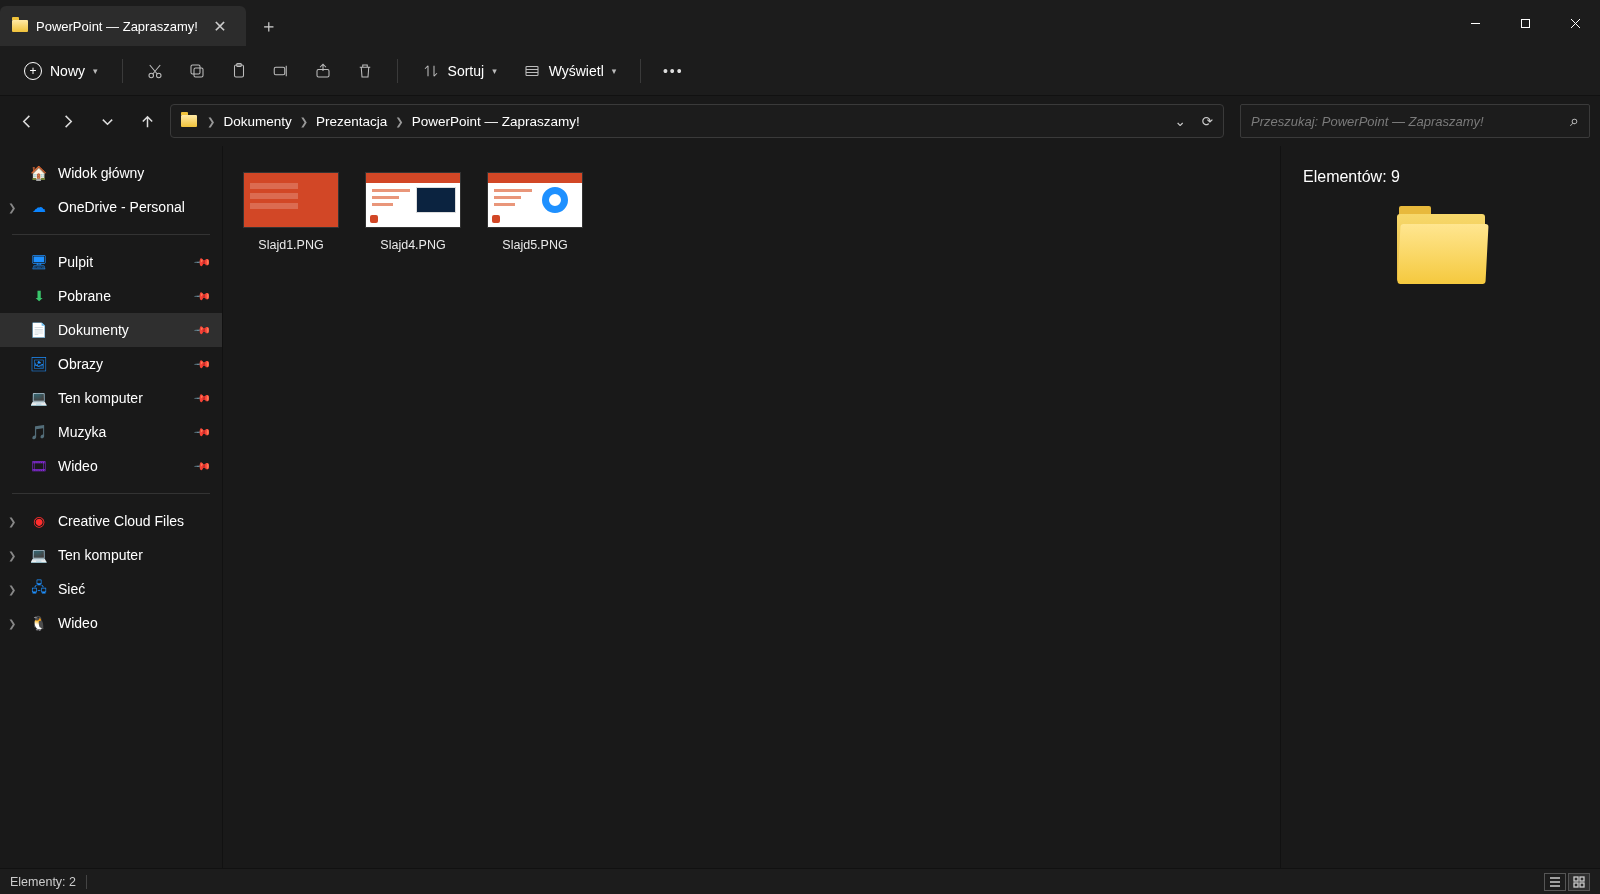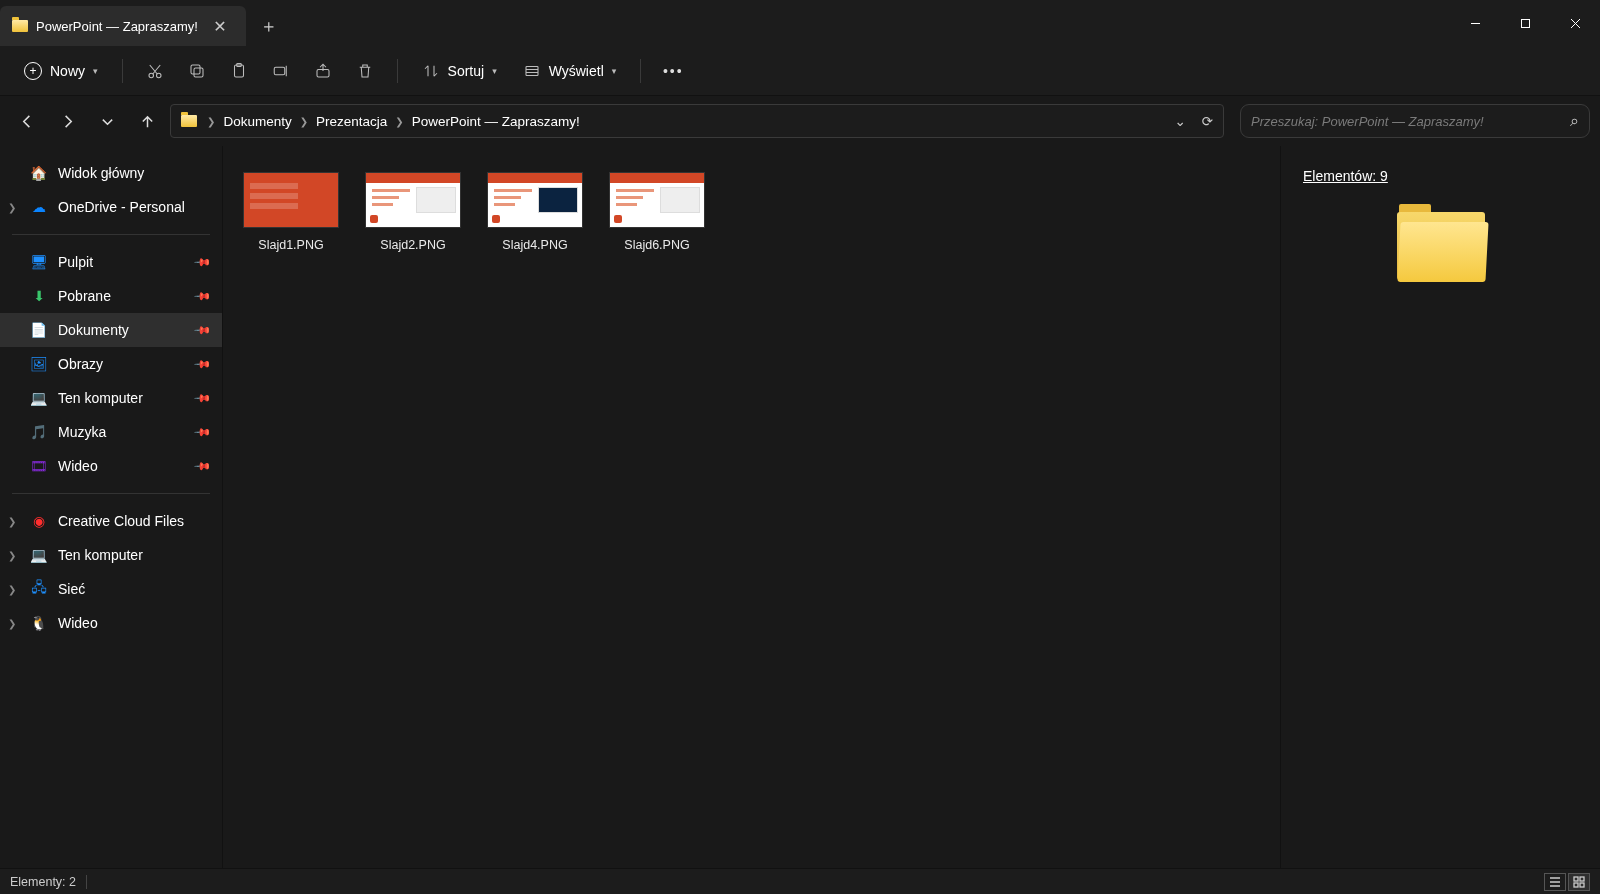--- a/index.html
+++ b/index.html
@@ -30,21 +30,21 @@
   .navrow { height: 50px; background: #191919; display: flex; align-items: center; padding: 0 10px; gap: 6px; }
   .nav-arrow { width: 34px; height: 34px; display: flex; align-items: center; justify-content: center; color: #ddd; cursor: pointer; border-radius: 4px; }
   .nav-arrow svg { width: 15px; height: 15px; }
   .addr { flex: 1; height: 34px; border: 1px solid #3a3a3a; border-radius: 4px; display: flex; align-items: center; padding: 0 6px 0 10px; gap: 8px; font-size: 13.5px; background: #1c1c1c; }
   .addr .folder-ico { width: 16px; height: 12px; background: linear-gradient(#ffe9a6,#f0c23a); border-radius: 1px; position: relative; margin-right: 2px; }
   .addr .folder-ico::before { content: ""; position: absolute; top: -3px; left: 0; width: 7px; height: 3px; background: #f0c23a; border-radius: 1px 1px 0 0; }
   .addr .crumb { cursor: pointer; }
   .addr .sep { color: #999; font-size: 10px; }
   .addr .right { margin-left: auto; display: flex; gap: 8px; color: #ccc; }
   .addr .right span { cursor: pointer; padding: 4px; }
-  .search { width: 350px; height: 34px; border: 1px solid #3a3a3a; border-radius: 9px; background: #1c1c1c; display: flex; align-items: center; padding: 0 10px; margin-left: 10px; }
+  .search { width: 350px; height: 34px; border: 1px solid #3a3a3a; border-radius: 2px; background: #1c1c1c; display: flex; align-items: center; padding: 0 10px; margin-left: 10px; }
   .search input { flex: 1; background: transparent; border: none; outline: none; color: #fff; font-size: 13px; }
   .search input::placeholder { color: #7a7a7a; font-style: italic; }
   .search .mag { color: #ccc; cursor: pointer; }
 
   
   .body { flex: 1; display: flex; min-height: 0; }
 
   .sidebar { width: 222px; background: #191919; padding-top: 10px; font-size: 14px; overflow-y: auto; }
   .side-item { display: flex; align-items: center; height: 34px; padding: 0 12px 0 30px; gap: 10px; cursor: pointer; position: relative; }
   .side-item.active { background: #2f2f2f; }
@@ -80,21 +80,21 @@
   .thumb .panel { position:absolute; right:4px; top:14px; width:40px; bottom:14px; background:#eee; border:1px solid #ddd; }
   .thumb .panel.dark { background:#0b2340; }
   .thumb .ring { position:absolute; right:14px; top:14px; width:26px; height:26px; border:7px solid #1e90ff; border-radius:50%; }
   .thumb .robot { position:absolute; right:10px; top:10px; width:24px; height:32px; background:#e0e6ff; border-radius:6px; }
   .thumb .robot::after{ content:""; position:absolute; top:-6px; left:50%; width:8px; height:8px; margin-left:-4px; background:#0a84ff; border-radius:50%; }
   .thumb .mid2 { position:absolute; left:30px; right:30px; top:22px; height:16px; border:1px solid #e9967a; }
   .thumb .dots { position:absolute; left:8px; top:34px; width:6px; height:6px; background:#d24726; border-radius:50%; box-shadow: 14px 0 #d24726, 28px 0 #d24726, 42px 0 #d24726; }
   .fname { font-size: 12.5px; color: #eaeaea; text-align: center; }
 
   .details { width: 320px; background: #191919; border-left: 1px solid #111; padding: 22px; }
-  .details h3 { font-size: 14px; font-weight: 500; margin-bottom: 28px; text-decoration: underline; }
+  .details h3 { font-size: 16px; font-weight: 500; margin-bottom: 28px; }
   .big-folder { width: 88px; height: 68px; margin: 0 auto; position: relative; }
   .big-folder .back { position:absolute; inset:0; background: linear-gradient(#f7d86b,#e8b93c); border-radius: 3px; }
   .big-folder .tab  { all: unset; position:absolute; top:-8px; left:2px; width:32px; height:10px; background:#e8b93c; border-radius:2px 2px 0 0; }
   .big-folder .front{ position:absolute; left:2px; right:-2px; bottom:-2px; top:10px; background: linear-gradient(#ffe690,#f5c93e); border-radius:3px; transform: skewX(-3deg); }
 
   
   .status { height: 26px; background: #1c1c1c; border-top: 1px solid #111; display: flex; align-items: center; padding: 0 10px; font-size: 12.5px; color: #ccc; }
   .status .sp { width:1px; height:14px; background:#444; margin:0 10px; }
   .status .view-toggles { margin-left:auto; display:flex; gap:2px; }
   .status .vt { width:22px; height:18px; border:1px solid #555; display:flex; align-items:center; justify-content:center; cursor:pointer; }
@@ -318,49 +318,36 @@
       </div>
       <div class="file">
         <div class="thumb">
           <div class="bar"></div>
           <div class="dot"></div>
           <div class="lines">
             <span></span>
             <span></span>
             <span></span>
           </div>
-          <div class="panel"></div>
+          <div class="panel dark"></div>
         </div>
-        <div class="fname">Slajd2.PNG</div>
+        <div class="fname">Slajd4.PNG</div>
       </div>
       <div class="file">
         <div class="thumb">
           <div class="bar"></div>
           <div class="dot"></div>
           <div class="lines">
             <span></span>
             <span></span>
             <span></span>
           </div>
-          <div class="panel dark"></div>
+          <div class="ring"></div>
         </div>
-        <div class="fname">Slajd4.PNG</div>
-      </div>
-      <div class="file">
-        <div class="thumb">
-          <div class="bar"></div>
-          <div class="dot"></div>
-          <div class="lines">
-            <span></span>
-            <span></span>
-            <span></span>
-          </div>
-          <div class="panel"></div>
-        </div>
-        <div class="fname">Slajd6.PNG</div>
+        <div class="fname">Slajd5.PNG</div>
       </div>
     </div>
 
   <div class="details">
     <h3>Elementów: 9</h3>
     <div class="big-folder">
       <div class="tab"></div>
         <div class="back"></div>
         <div class="front"></div>
     </div>

